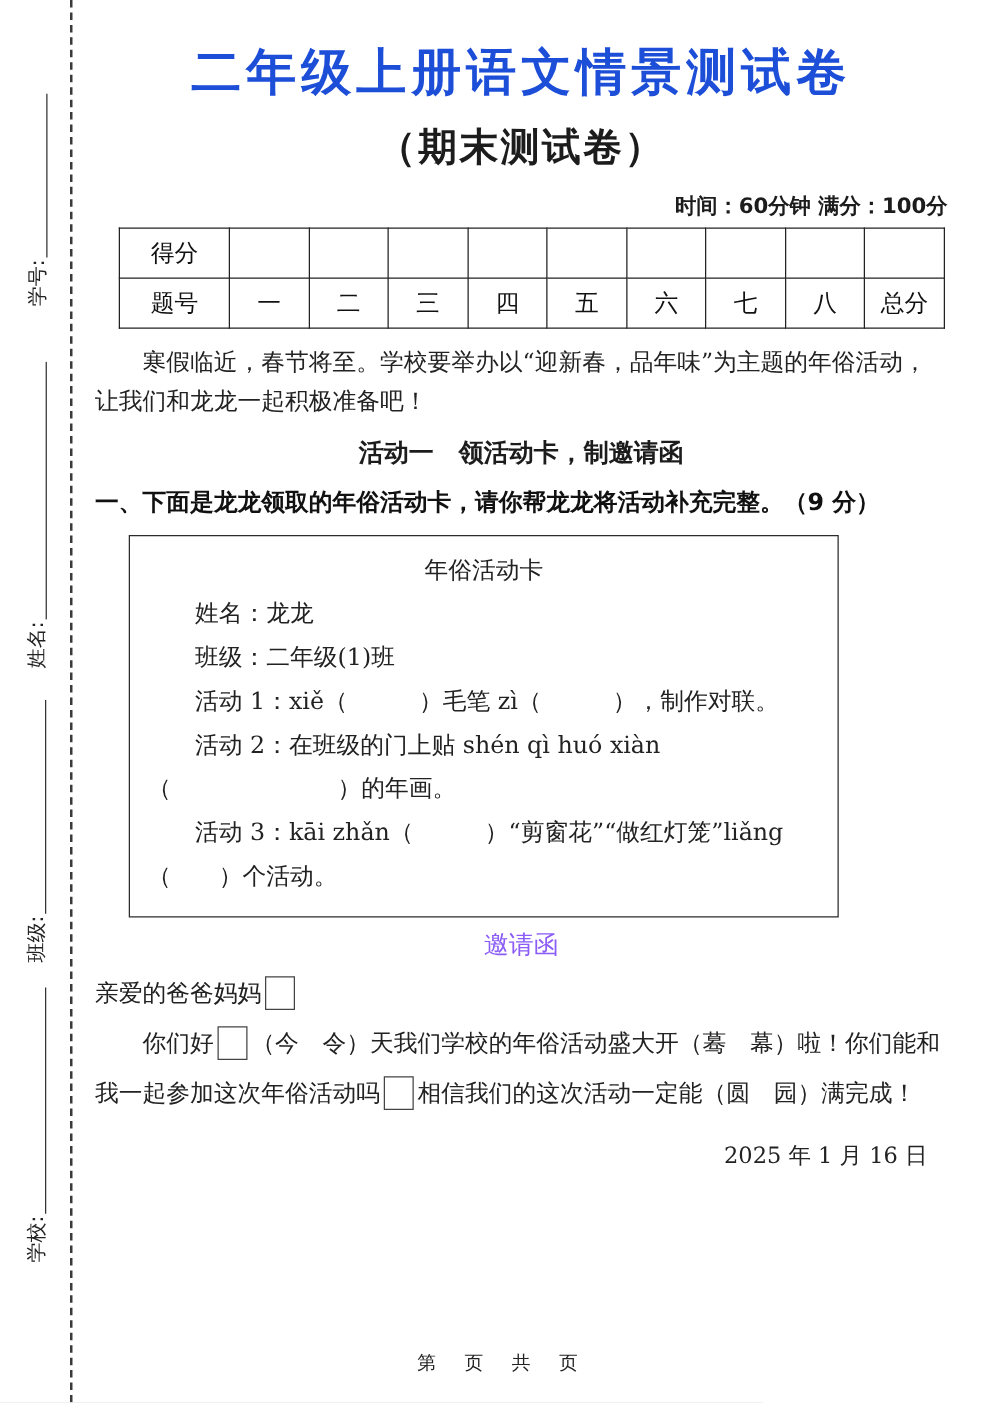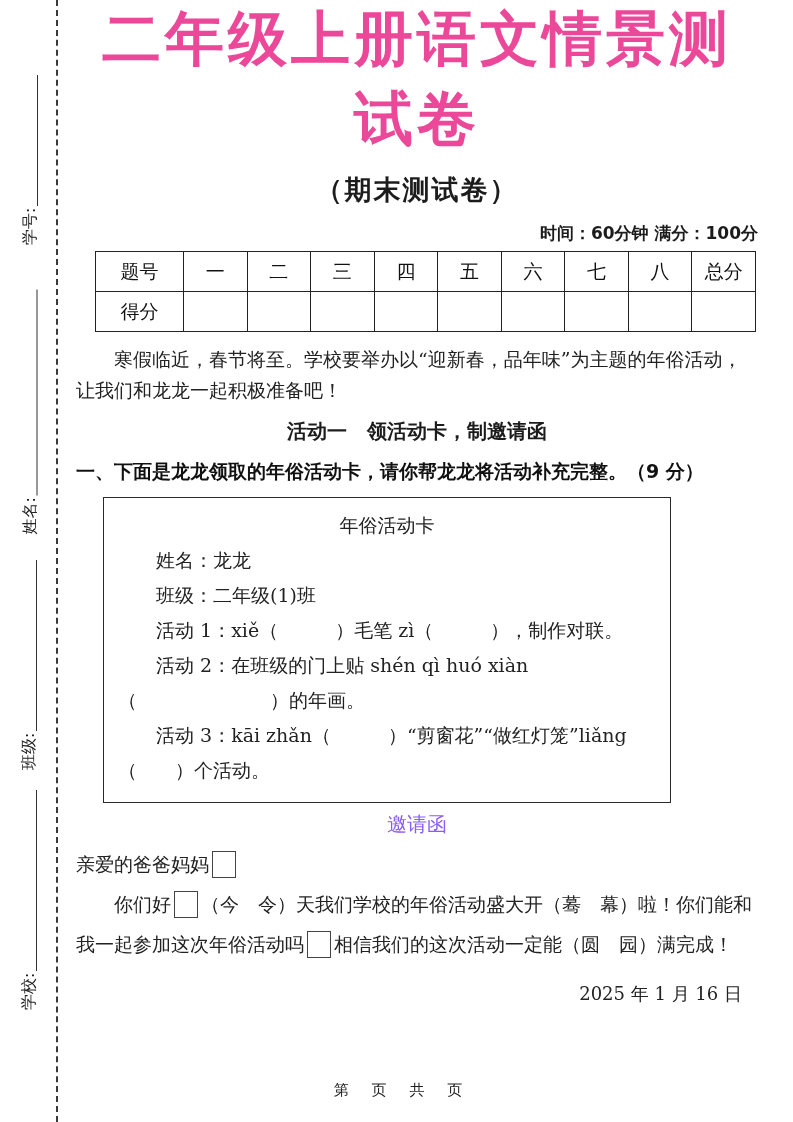--- a/index.html
+++ b/index.html
@@ -49,29 +49,30 @@
   .content {
     position: absolute;
     left: 76px; top: 0;
     width: 682px;
   }
 
   .hei { font-family: "DejaVu Sans", sans-serif; font-weight: bold; }
   .kai { font-family: "DejaVu Serif", serif; }
 
   .title {
-    text-align: center;
-    font-size: 59px;
+    margin-top: 30px;
+    text-align: center;
+    font-size: 40px;
     letter-spacing: 4px;
-    color: #ec4899;
+    color: #1d4ed8;
   }
   .subtitle {
     margin-top: 12px;
     text-align: center;
-    font-size: 27px;
+    font-size: 31px;
     letter-spacing: 2px;
   }
   .meta {
     margin-top: 14px;
     text-align: right;
     font-size: 17px;
   }
 
   table.score {
     margin-top: 6px;
@@ -182,43 +183,43 @@
 
   <div class="content">
 
     <div class="title hei">二年级上册语文情景测试卷</div>
     <div class="subtitle hei">（期末测试卷）</div>
     <div class="meta hei">时间：60分钟  满分：100分</div>
 
     <table class="score">
       <tbody>
           <tr>
+        <td class="first">得分</td>
+        <td></td>
+        <td></td>
+        <td></td>
+        <td></td>
+        <td></td>
+        <td></td>
+        <td></td>
+        <td></td>
+        <td></td>
+      </tr>
+      <tr>
         <td class="first">题号</td>
         <td>一</td>
         <td>二</td>
         <td>三</td>
         <td>四</td>
         <td>五</td>
         <td>六</td>
         <td>七</td>
         <td>八</td>
         <td>总分</td>
       </tr>
-      <tr>
-        <td class="first">得分</td>
-        <td></td>
-        <td></td>
-        <td></td>
-        <td></td>
-        <td></td>
-        <td></td>
-        <td></td>
-        <td></td>
-        <td></td>
-      </tr>
     </tbody>
       </table>
 
     <p class="intro kai">寒假临近，春节将至。学校要举办以“迎新春，品年味”为主题的年俗活动，让我们和龙龙一起积极准备吧！</p>
 
     <div class="act-heading hei">活动一　领活动卡，制邀请函</div>
     <p class="question hei">一、下面是龙龙领取的年俗活动卡，请你帮龙龙将活动补充完整。（9 分）</p>
 
     <div class="card kai">
       <p class="card-title">年俗活动卡</p>

